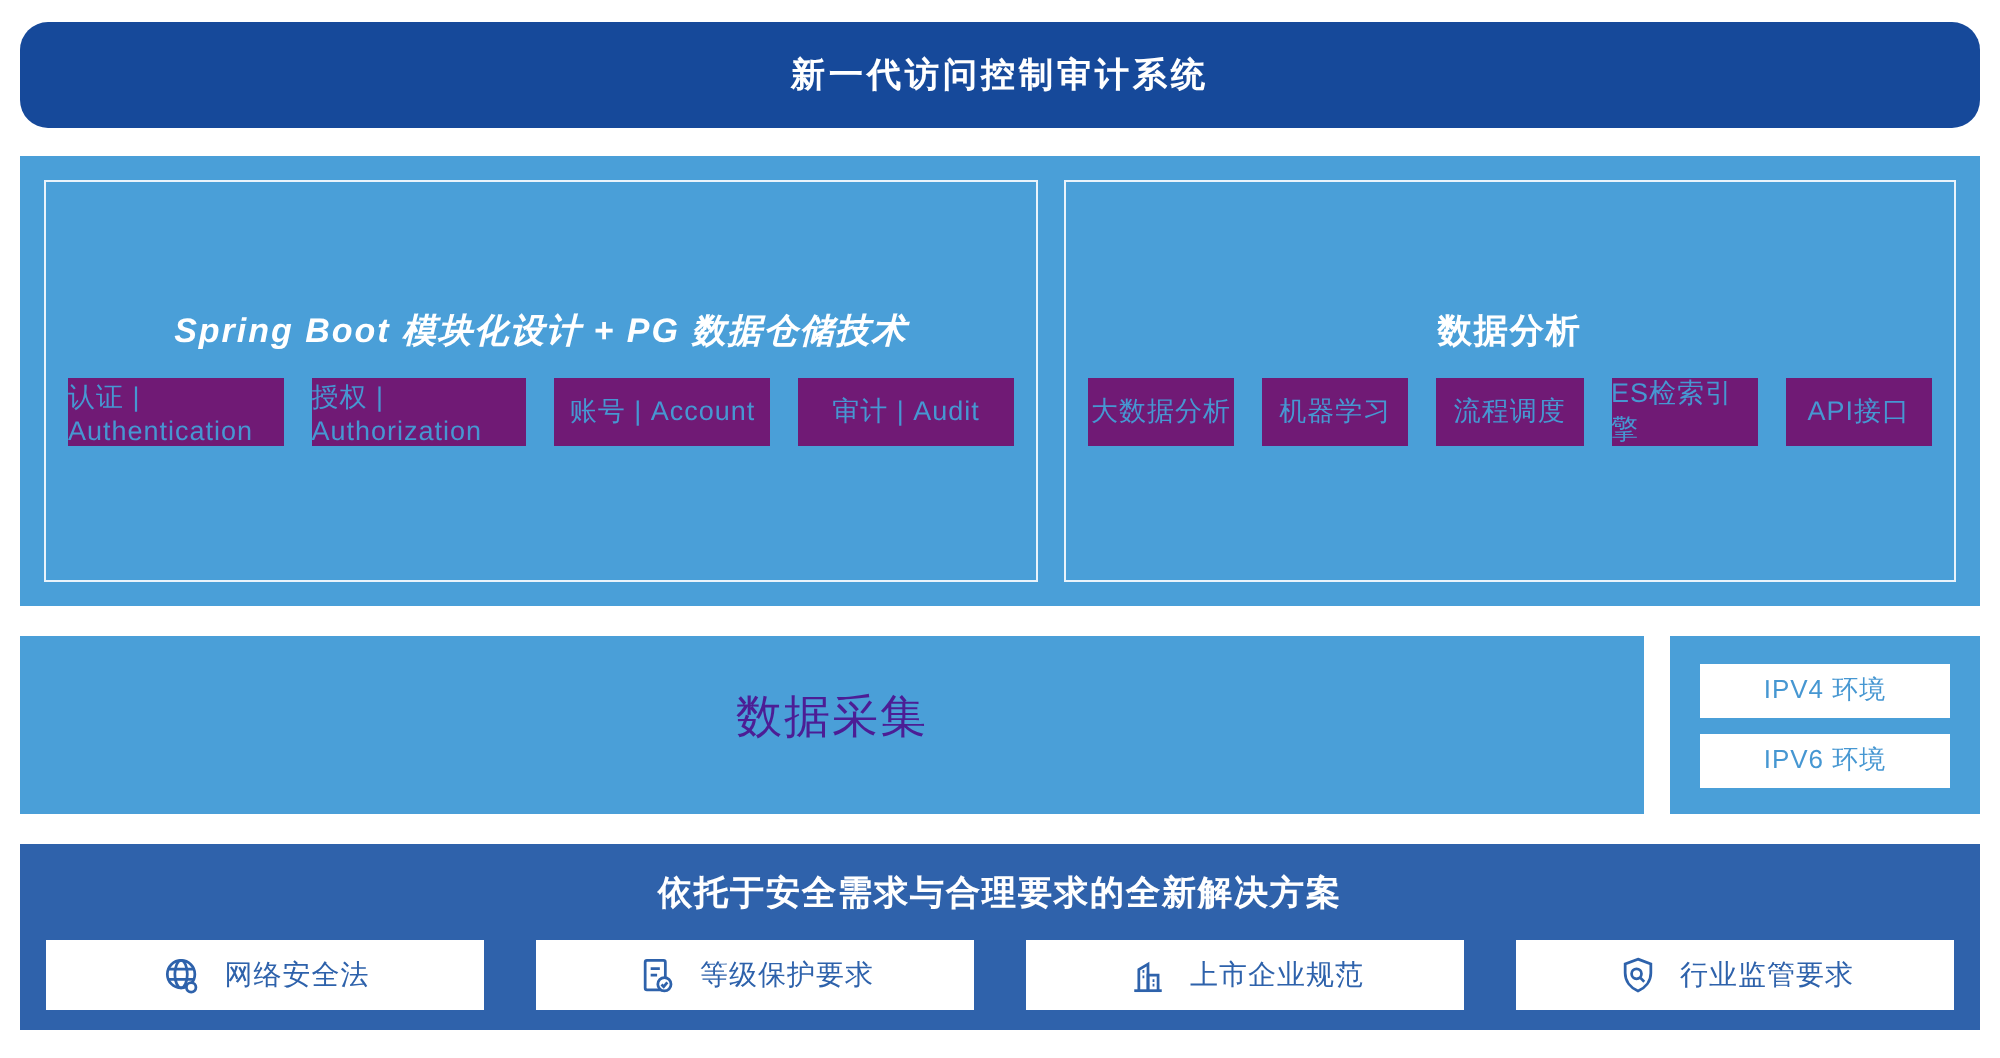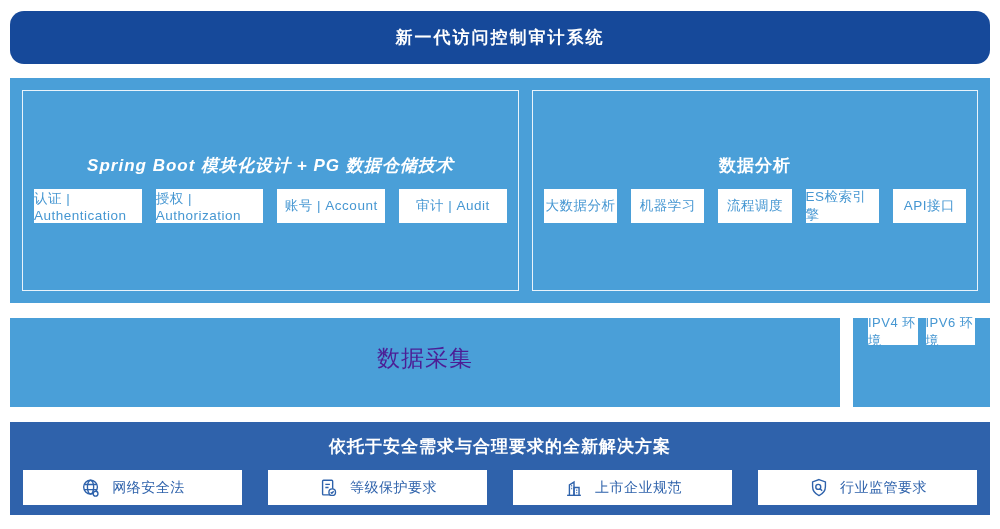--- a/index.html
+++ b/index.html
@@ -30,37 +30,37 @@
   }
   .inner-box.spring{flex:1.12;}
   .inner-box.analysis{flex:1;}
   .inner-title{
     color:#ffffff;font-size:17px;font-weight:bold;text-align:center;
     letter-spacing:1px;margin:6px 0 12px 0;
   }
   .inner-title.italic{font-style:italic;}
   .mod-row{display:flex;gap:14px;margin-bottom:10px;}
   .mod-box{
-    flex:1;height:34px;background:#ffffff;color:#4697d2;
+    flex:1;height:34px;background:#701a75;color:#4697d2;
     display:flex;align-items:center;justify-content:center;
     font-size:13.5px;letter-spacing:0.5px;
   }
   
   .mid-row{display:flex;gap:13px;margin-bottom:15px;}
   .collection-panel{
     flex:1;background:#4a9fd8;height:89px;box-sizing:border-box;
     padding:0 20px;display:flex;flex-direction:column;justify-content:center;
   }
   .collection-title{
     color:#4c1d95;font-size:23px;font-weight:normal;text-align:center;
     letter-spacing:1px;margin:2px 0 10px 0;
   }
   .env-panel{
-    width:137px;background:#4a9fd8;height:89px;box-sizing:border-box;
-    padding:0 15px;display:flex;flex-direction:row;
+    width:155px;background:#4a9fd8;height:89px;box-sizing:border-box;
+    padding:0 15px;display:flex;flex-direction:column;
     justify-content:center;gap:8px;
   }
   .env-box{
     height:27px;background:#ffffff;color:#4697d2;
     display:flex;align-items:center;justify-content:center;
     font-size:13px;letter-spacing:0.5px;
   }
   
   .solution-panel{
     background:#2f62ab;height:93px;box-sizing:border-box;

